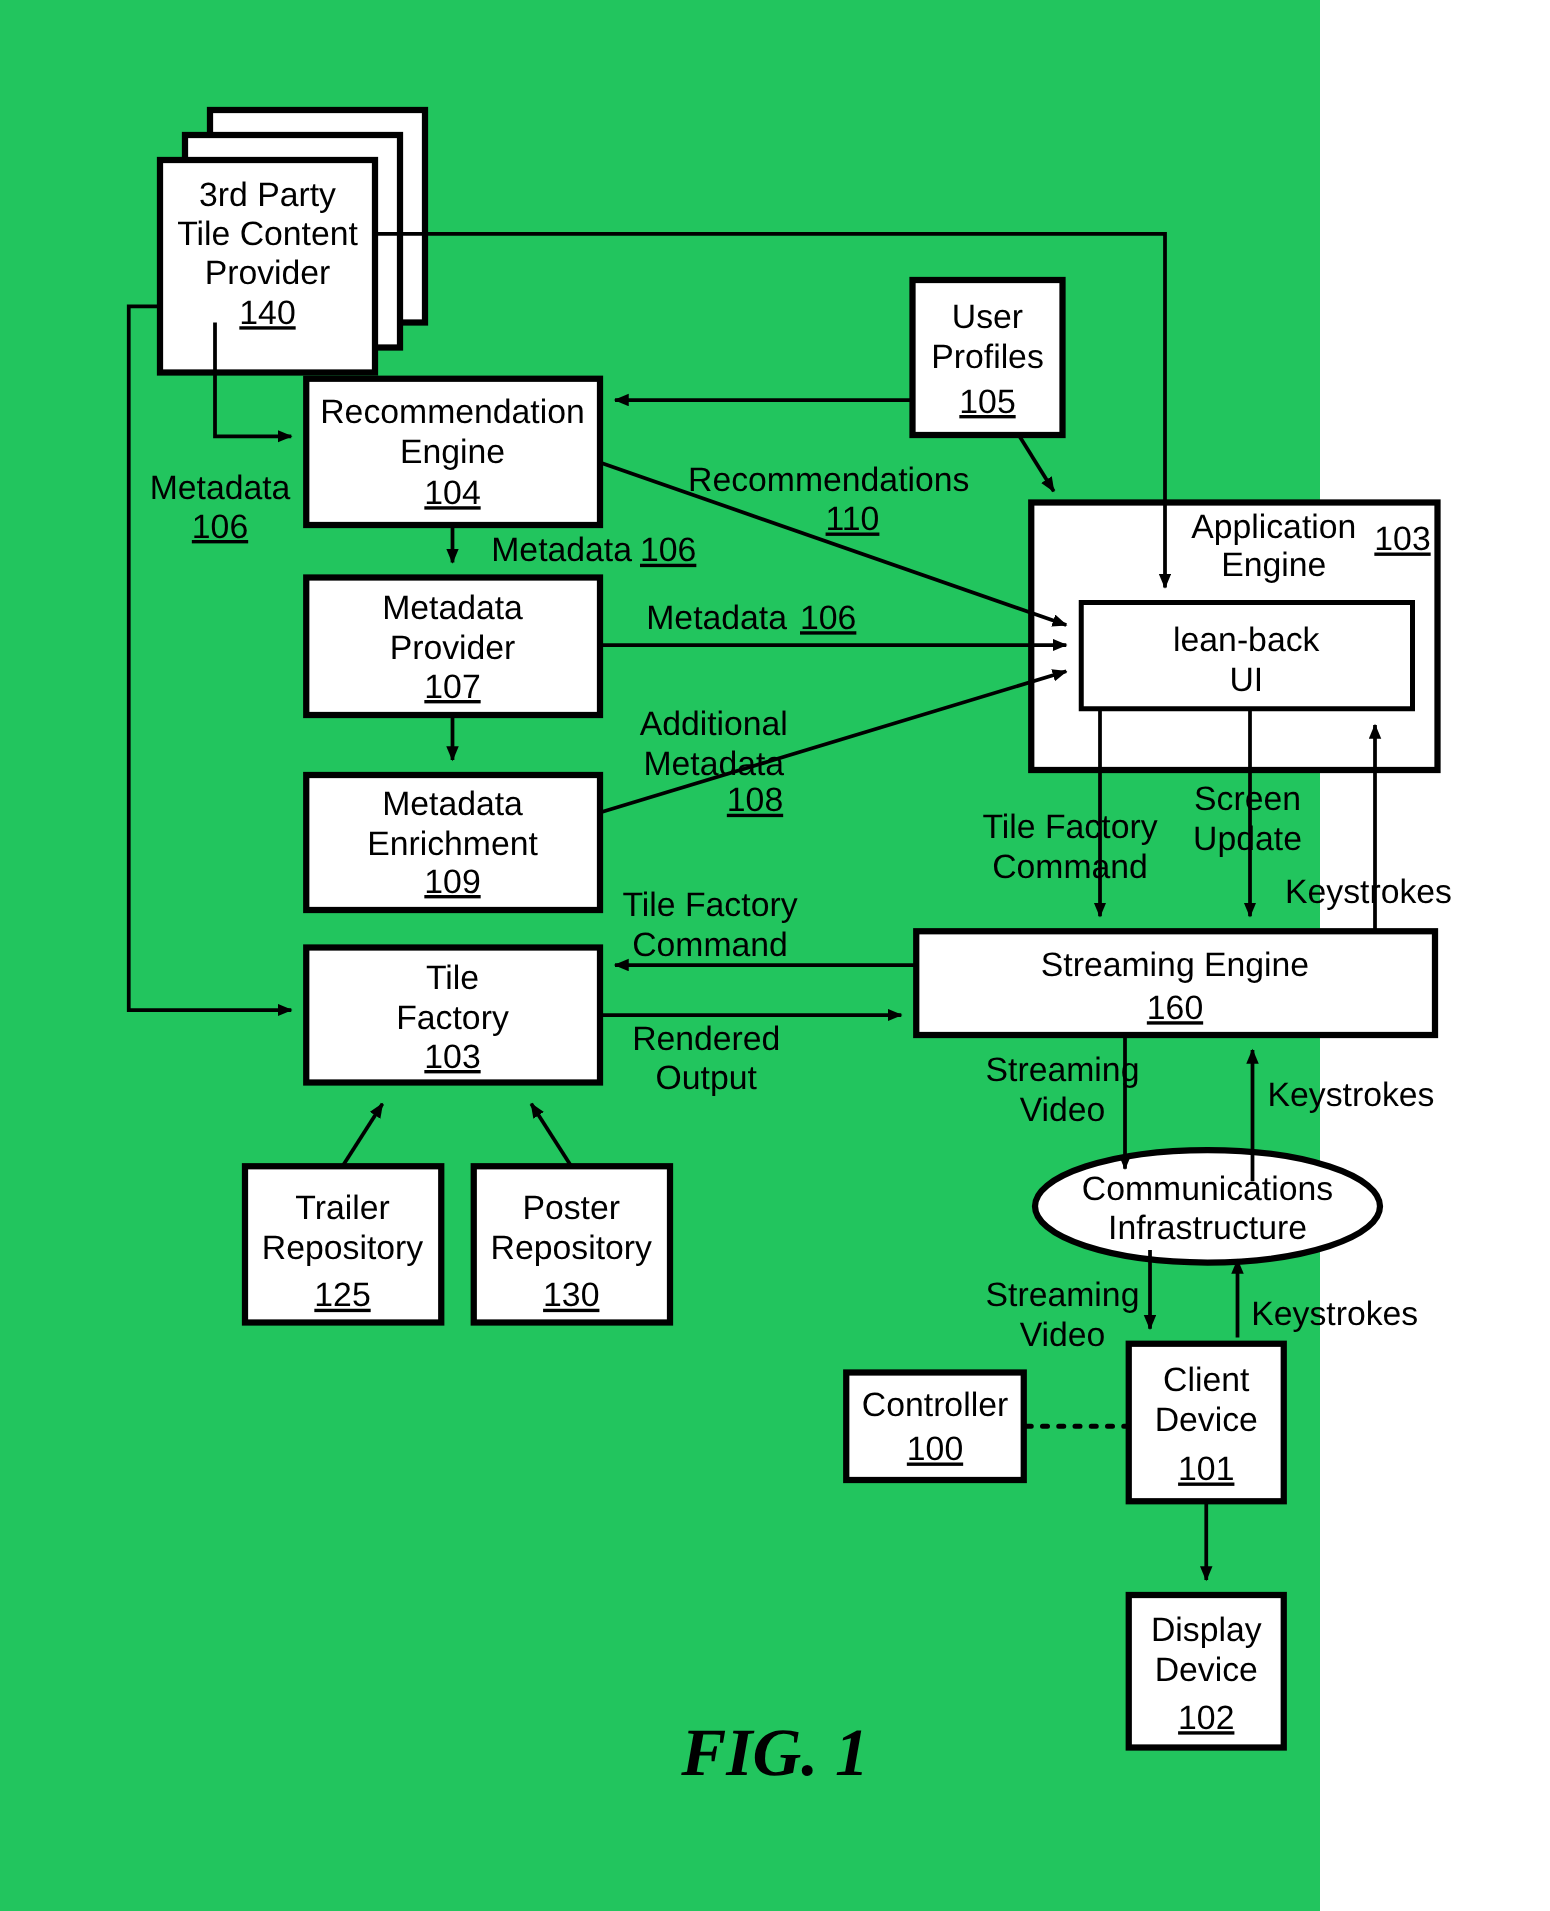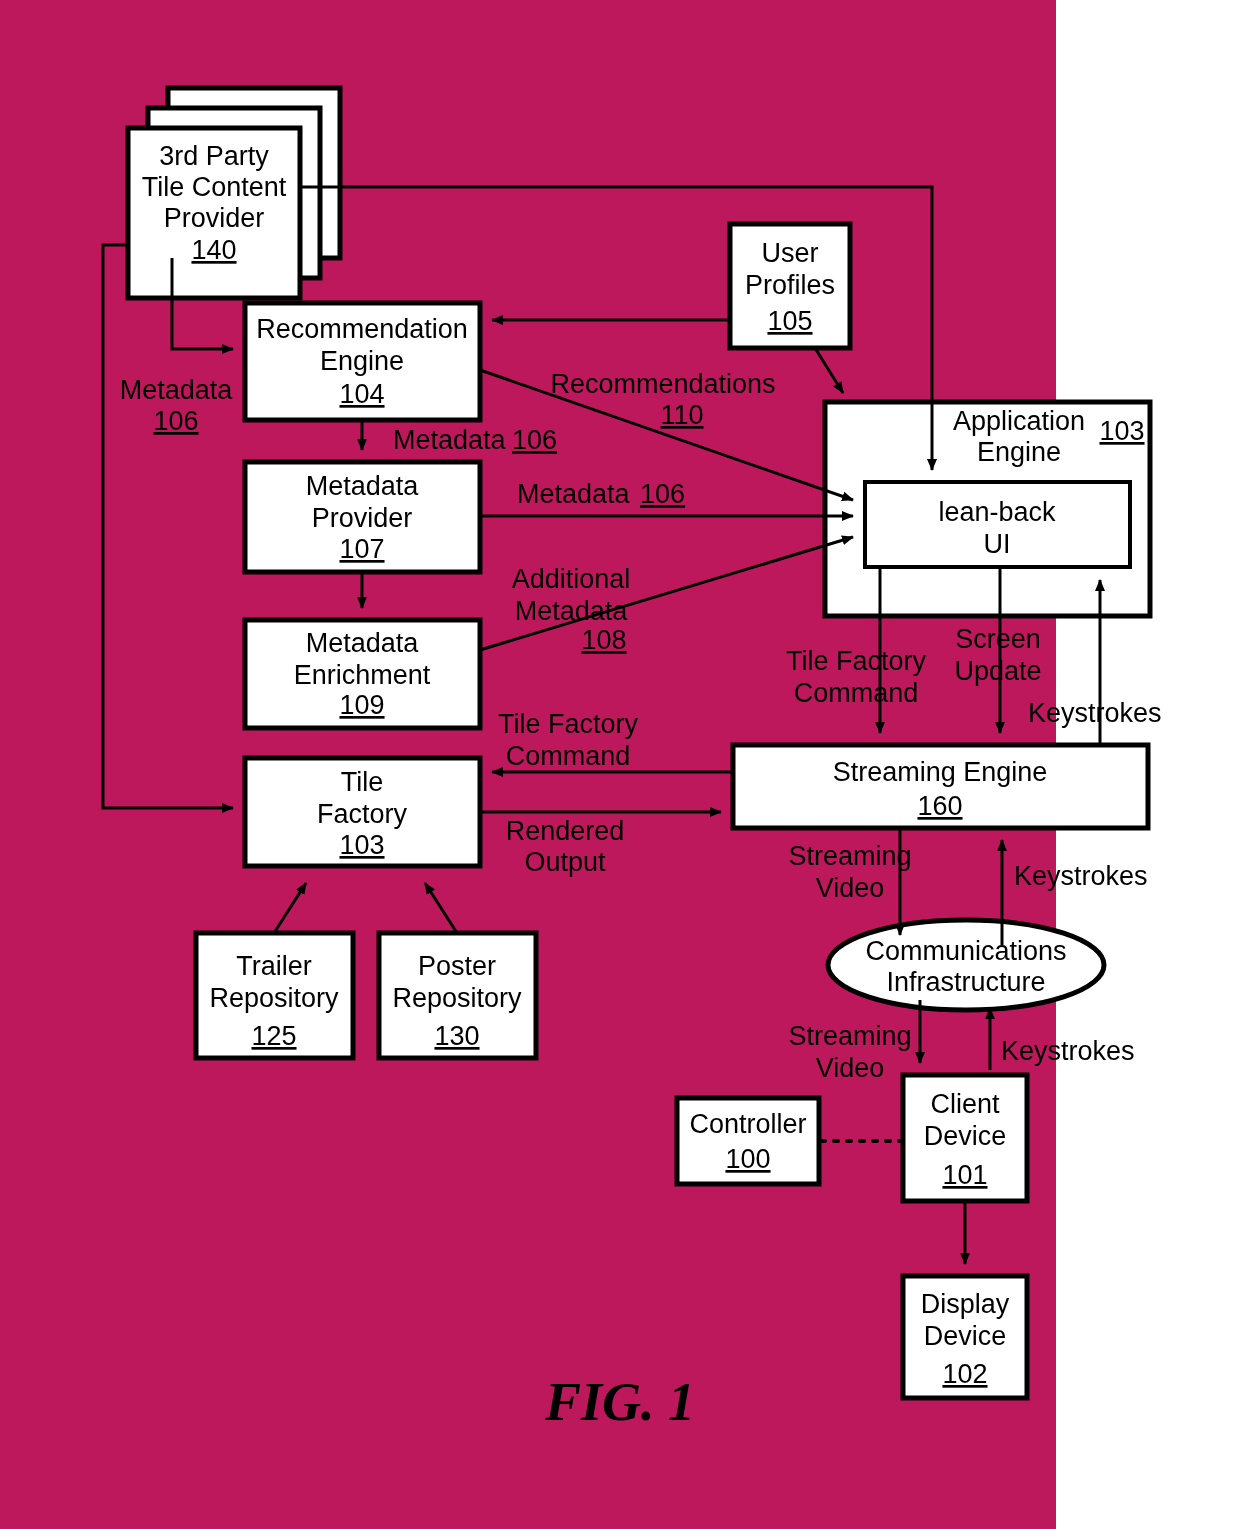--- a/index.html
+++ b/index.html
@@ -1,17 +1,17 @@
 <!DOCTYPE html>
 <html><head>
 <meta charset="utf-8">
 <style>
   html,body{margin:0;padding:0;background:#ffffff;}
   body{width:1240px;height:1529px;font-family:"Liberation Sans",sans-serif;}
-  #fig{position:relative;width:1056px;height:1529px;background:#be185d;}
+  #fig{position:relative;width:1056px;height:1529px;background:#22c55e;}
   svg{display:block;}
   .bx{fill:#ffffff;stroke:#000000;stroke-width:5;}
   .bx-thin{fill:#ffffff;stroke:#000000;stroke-width:4;}
   .ell{fill:#ffffff;stroke:#000000;stroke-width:5;}
   .ln{stroke:#000000;stroke-width:3;fill:none;}
   .ln-d{stroke:#000000;stroke-width:4;fill:none;stroke-dasharray:4 9;stroke-linecap:round;}
   .tx{font-family:"Liberation Sans",sans-serif;font-size:27px;fill:#000;text-anchor:middle;}
   .tx-l{font-family:"Liberation Sans",sans-serif;font-size:27px;fill:#000;text-anchor:start;}
   .num{font-family:"Liberation Sans",sans-serif;font-size:27px;fill:#000;text-anchor:middle;text-decoration:underline;}
   .num-l{font-family:"Liberation Sans",sans-serif;font-size:27px;fill:#000;text-anchor:start;text-decoration:underline;}

